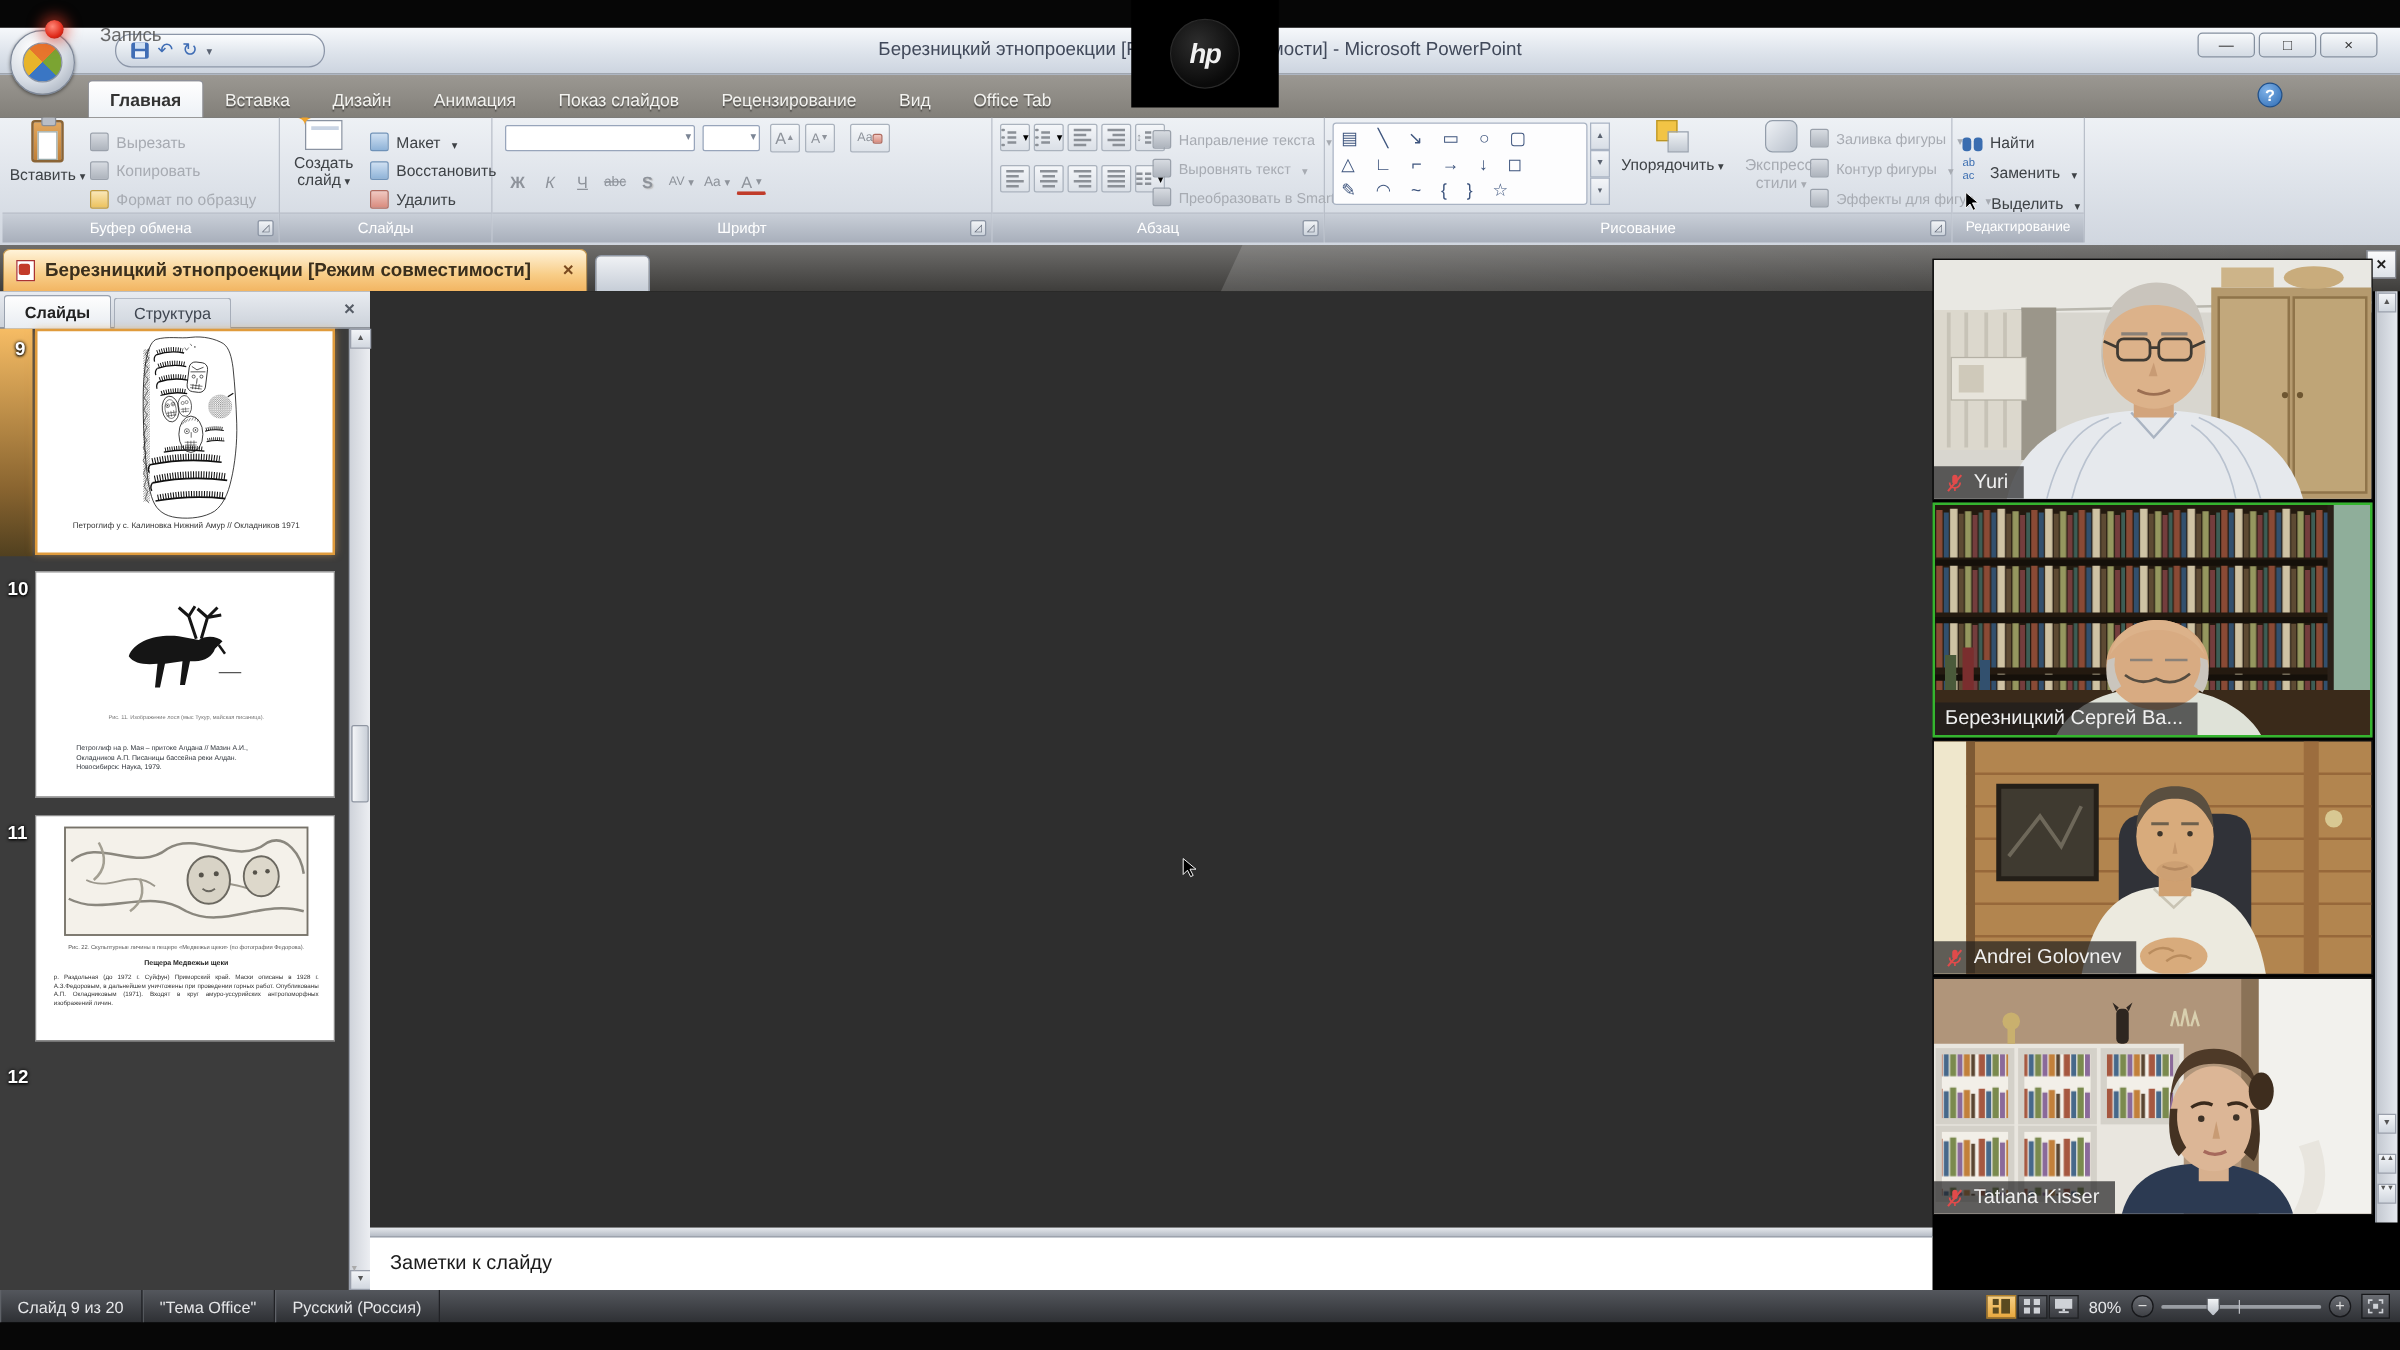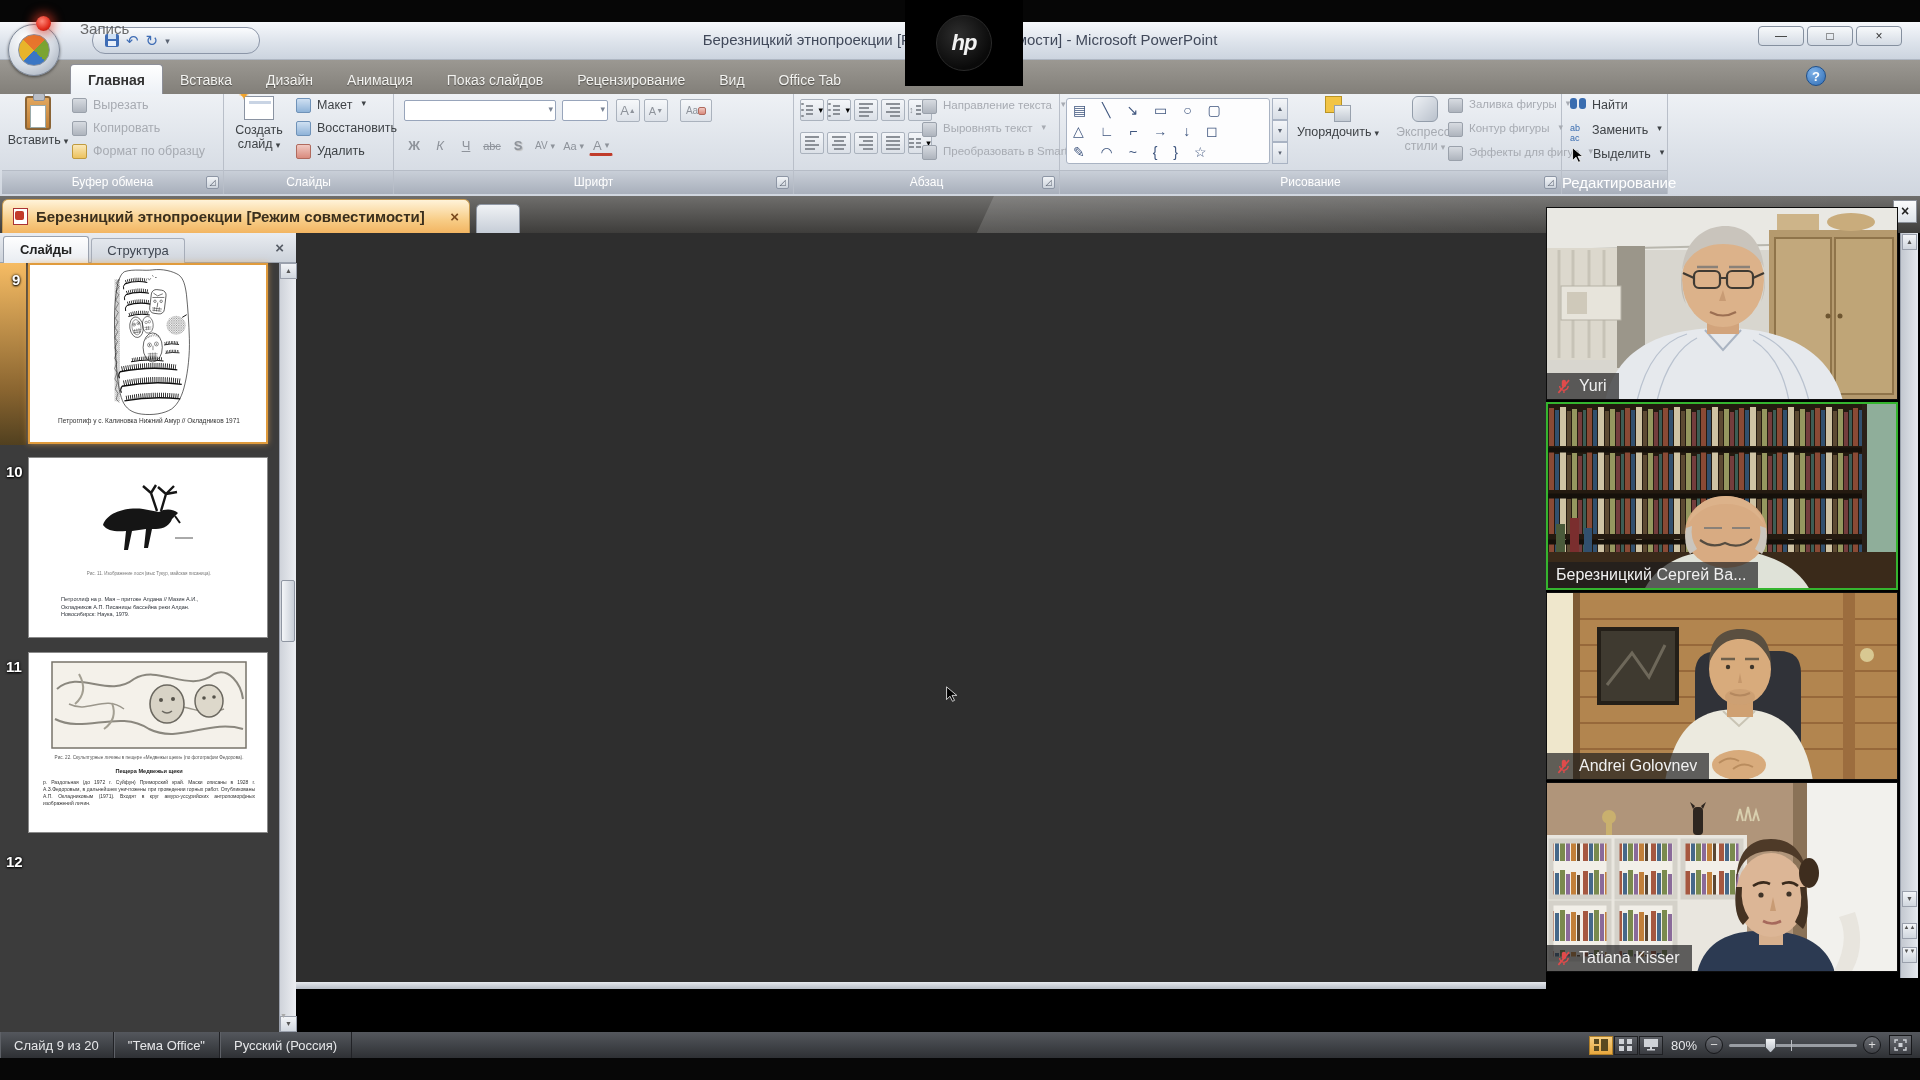--- a/index.html
+++ b/index.html
@@ -52,21 +52,21 @@
   .ribbon{left:0;top:94px;width:1920px;height:102px;background:linear-gradient(#eef1f5,#dde2e9 55%,#d0d6df);z-index:4}
   .rgroup{position:absolute;top:0;height:100px;border-right:1px solid #b9bfc9;display:flex;flex-direction:column}
   .gbody{height:76px;position:relative}
   .glabel{height:24px;background:linear-gradient(#c9cfd8,#a8afbb);color:#fff;font-size:12px;text-align:center;
     line-height:23px;border-top:1px solid #b6bcc6;position:relative}
   .launcher{position:absolute;right:4px;bottom:5px;width:13px;height:13px;border:1px solid #8d96a5;border-radius:2px;
     background:linear-gradient(#f2f4f7,#ccd3dc);color:#5a6270;font-size:8px;line-height:11px;text-align:center}
   .dd::after{content:"▾";font-size:9px;margin-left:3px;color:inherit}
   .bigbtn{position:absolute;top:2px;display:flex;flex-direction:column;align-items:center;gap:3px;
     font-size:12.5px;color:#3e4246;text-align:center;line-height:14px}
-  .rowitem{display:flex;align-items:flex-start;gap:6px;font-size:12.5px;height:23px;color:#3e4246;white-space:nowrap}
+  .rowitem{display:flex;align-items:flex-end;gap:6px;font-size:12.5px;height:23px;color:#3e4246;white-space:nowrap}
   .dis{color:#a7abb2}
   .mi{width:15px;height:15px;border-radius:2px;flex:0 0 auto;background:linear-gradient(#d7dbe1,#aeb4bd);border:1px solid #9aa1ab}
   .mi.blue{background:linear-gradient(#cfe0f2,#8fb3d8);border-color:#6f92b8}
   .mi.red{background:linear-gradient(#f0c9c2,#d98b7e);border-color:#b06a5e}
   .mi.yel{background:linear-gradient(#fae7b8,#ecc25e);border-color:#c09a3e}
   .ic-clip{width:26px;height:34px;background:linear-gradient(#e2a75e,#c07f36);border:2px solid #8a6436;border-radius:3px;position:relative}
   .ic-clip::before{content:"";position:absolute;left:3px;top:7px;width:14px;height:21px;background:#fff;border:1px solid #9aa}
   .ic-clip::after{content:"";position:absolute;left:6px;top:-5px;width:10px;height:6px;background:#b9bec7;border:1px solid #8a8f98;border-radius:2px}
   .ic-newslide{width:30px;height:24px;background:#fff;border:1px solid #8a93a2;position:relative}
   .ic-newslide::before{content:"✦";position:absolute;left:-7px;top:-9px;color:#f0a32c;font-size:14px}
@@ -584,21 +584,21 @@
             <span class="ab-repl">ab<br>ac</span>
             <span>Заменить</span>
           </div>
         <div class="rowitem dd">
             <svg class="mic" width="14" height="14" viewBox="0 0 20 20">
               <use href="#cursor-arrow"></use>
             </svg>
             <span>Выделить</span>
           </div>
       </div>
-      <div class="glabel" style="font-size:15px"><span>Редактирование</span></div>
+      <div class="glabel" style="font-size:11px"><span>Редактирование</span></div>
     </div>
   </div>
 
   <div class="abs doctabbar">
     <div class="doctab-sheen"></div>
     <div class="doctab">
       <span class="ppt-doc-ic"></span>
       <span>Березницкий этнопроекции [Режим совместимости]</span>
       <span class="doctab-close">×</span>
     </div>
@@ -661,20 +661,23 @@
       <div class="pscroll-btn" style="bottom:0">▼</div>
     </div>
   </div>
 
   <div class="abs mainarea"></div>
   <svg class="abs cursor" viewBox="0 0 20 20">
       <use href="#cursor-arrow"></use>
     </svg>
 
   <div class="abs splitter"></div>
+  <div class="abs notes">
+      <span>Заметки к слайду</span>
+    </div>
   <div class="abs notes-collapse">▼</div>
 
   <div class="abs ppt-vscroll">
     <div class="vsb" style="top:1px">▲</div>
     <div class="vsb" style="top:658px">▼</div>
     <div class="vsb dbl" style="top:690px">▲▲</div>
     <div class="vsb dbl" style="top:714px">▼▼</div>
   </div>
 
   <div class="abs statusbar">

